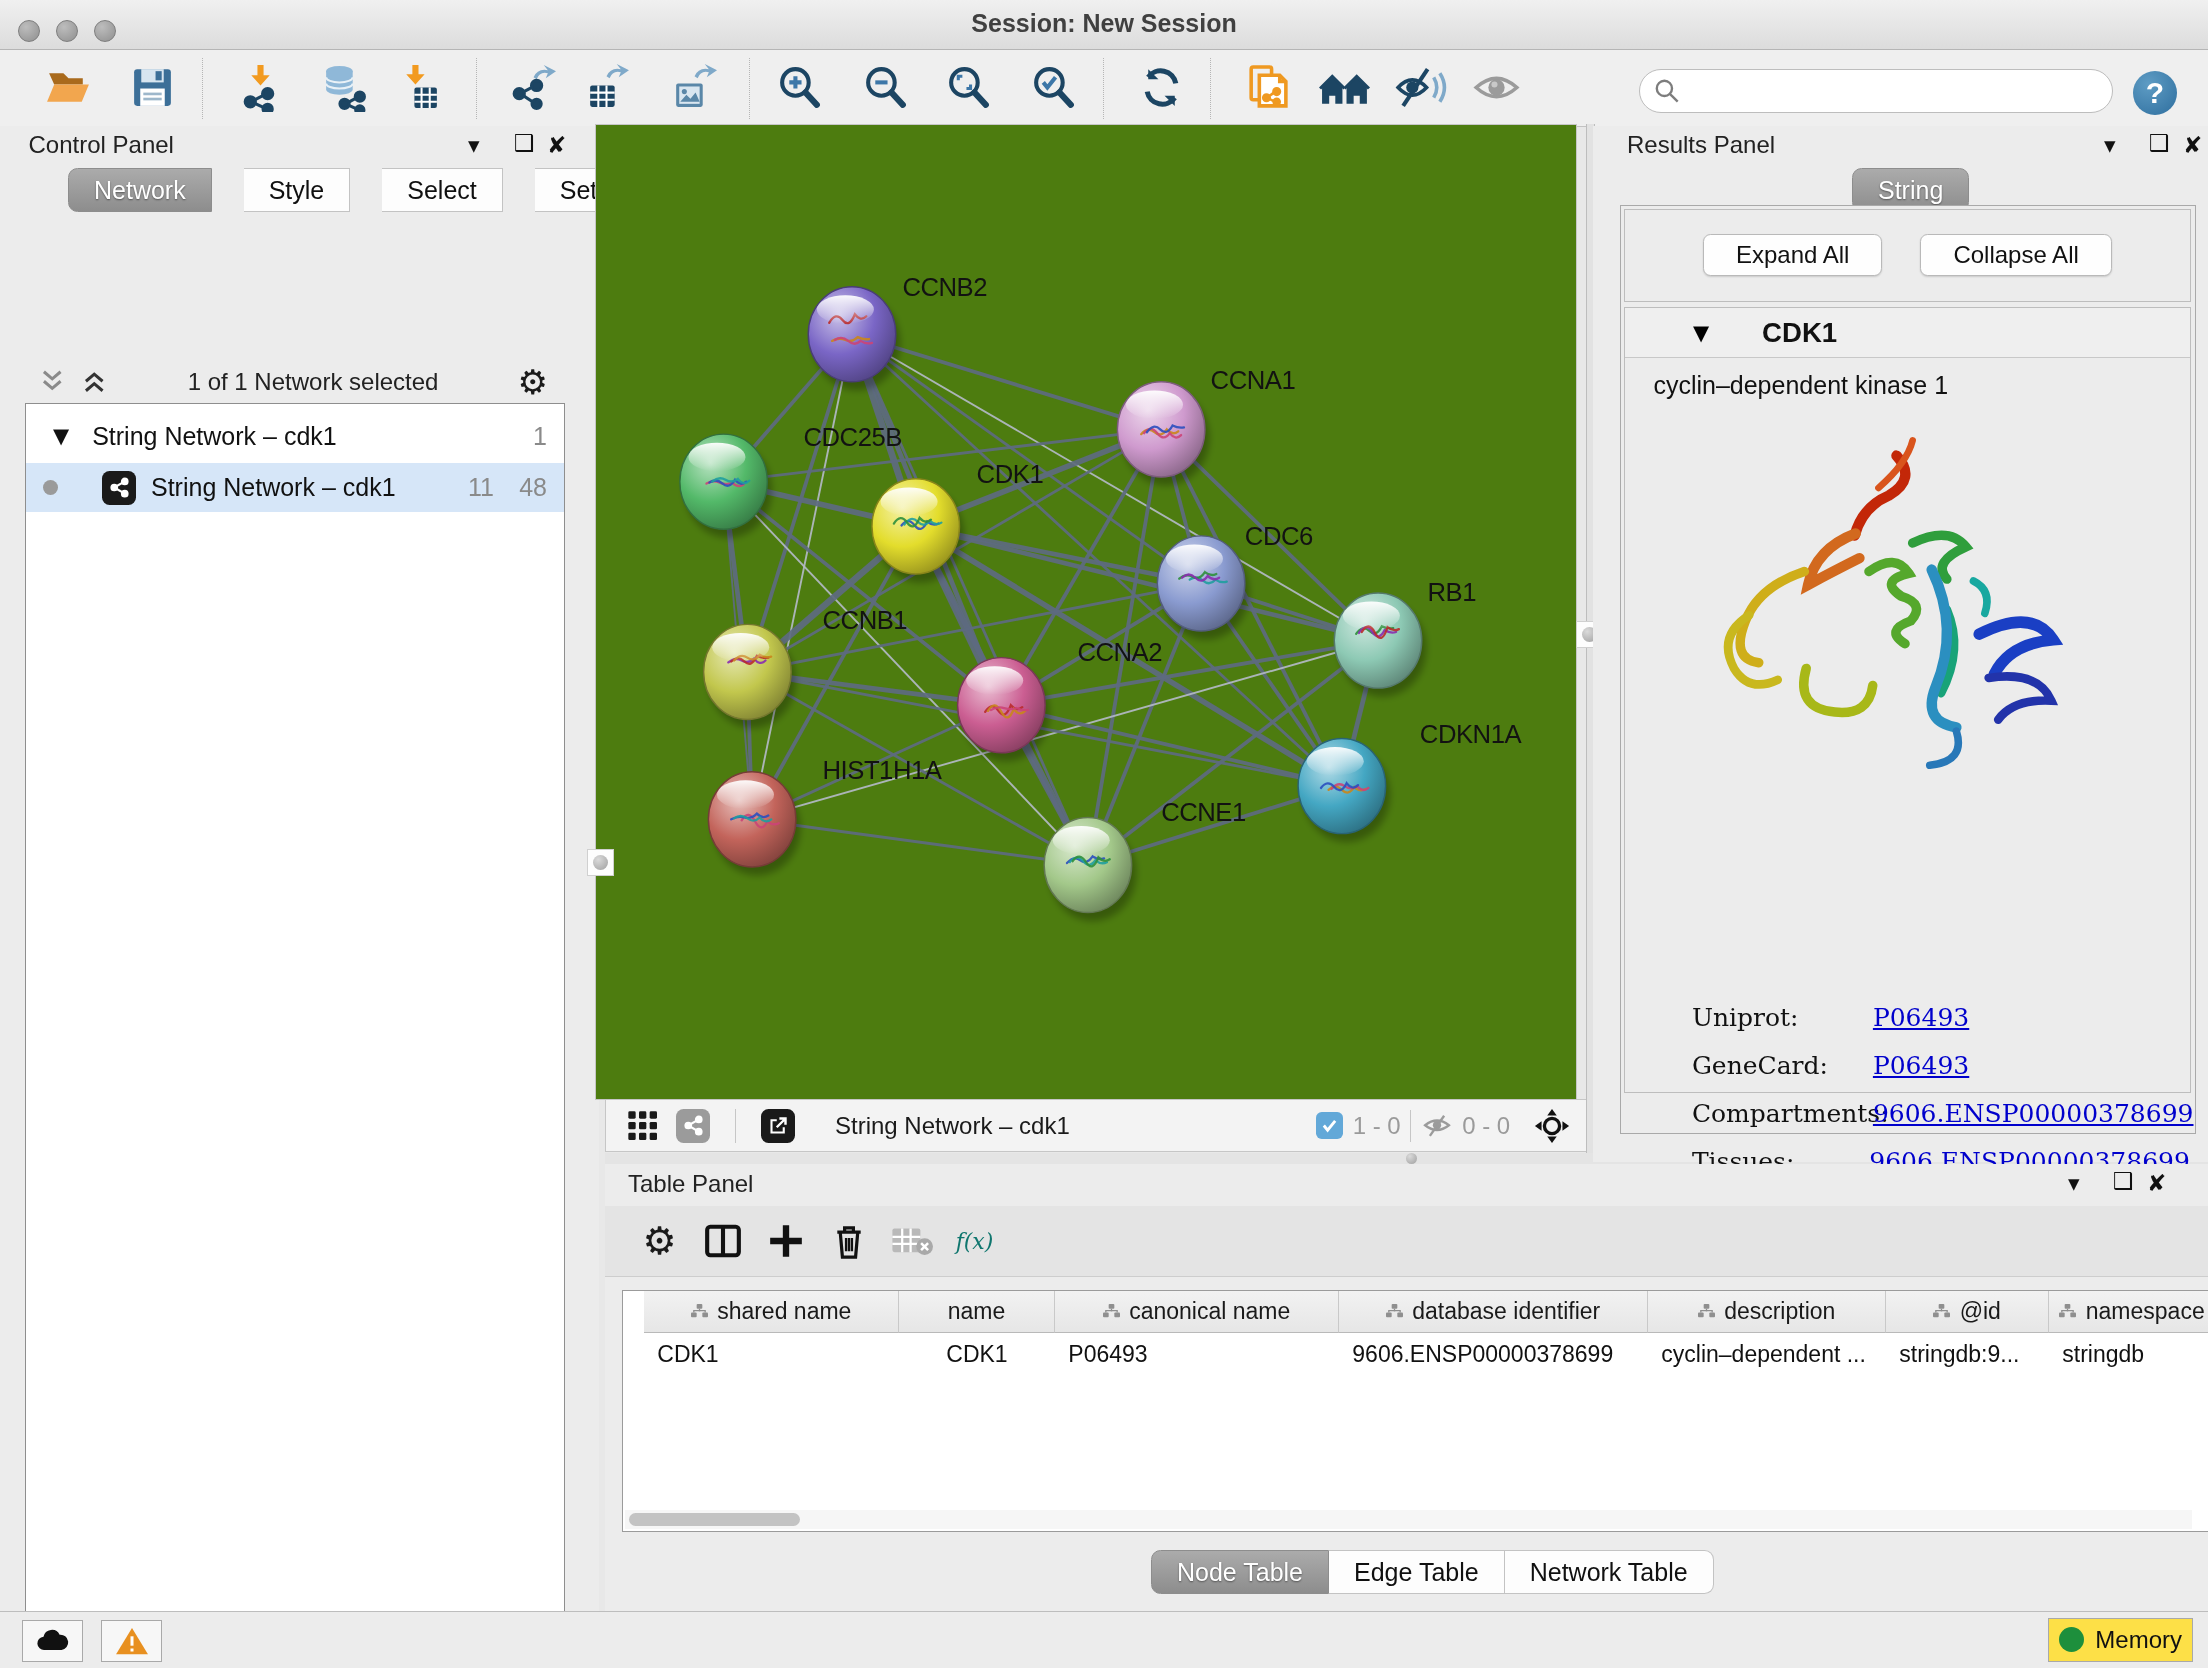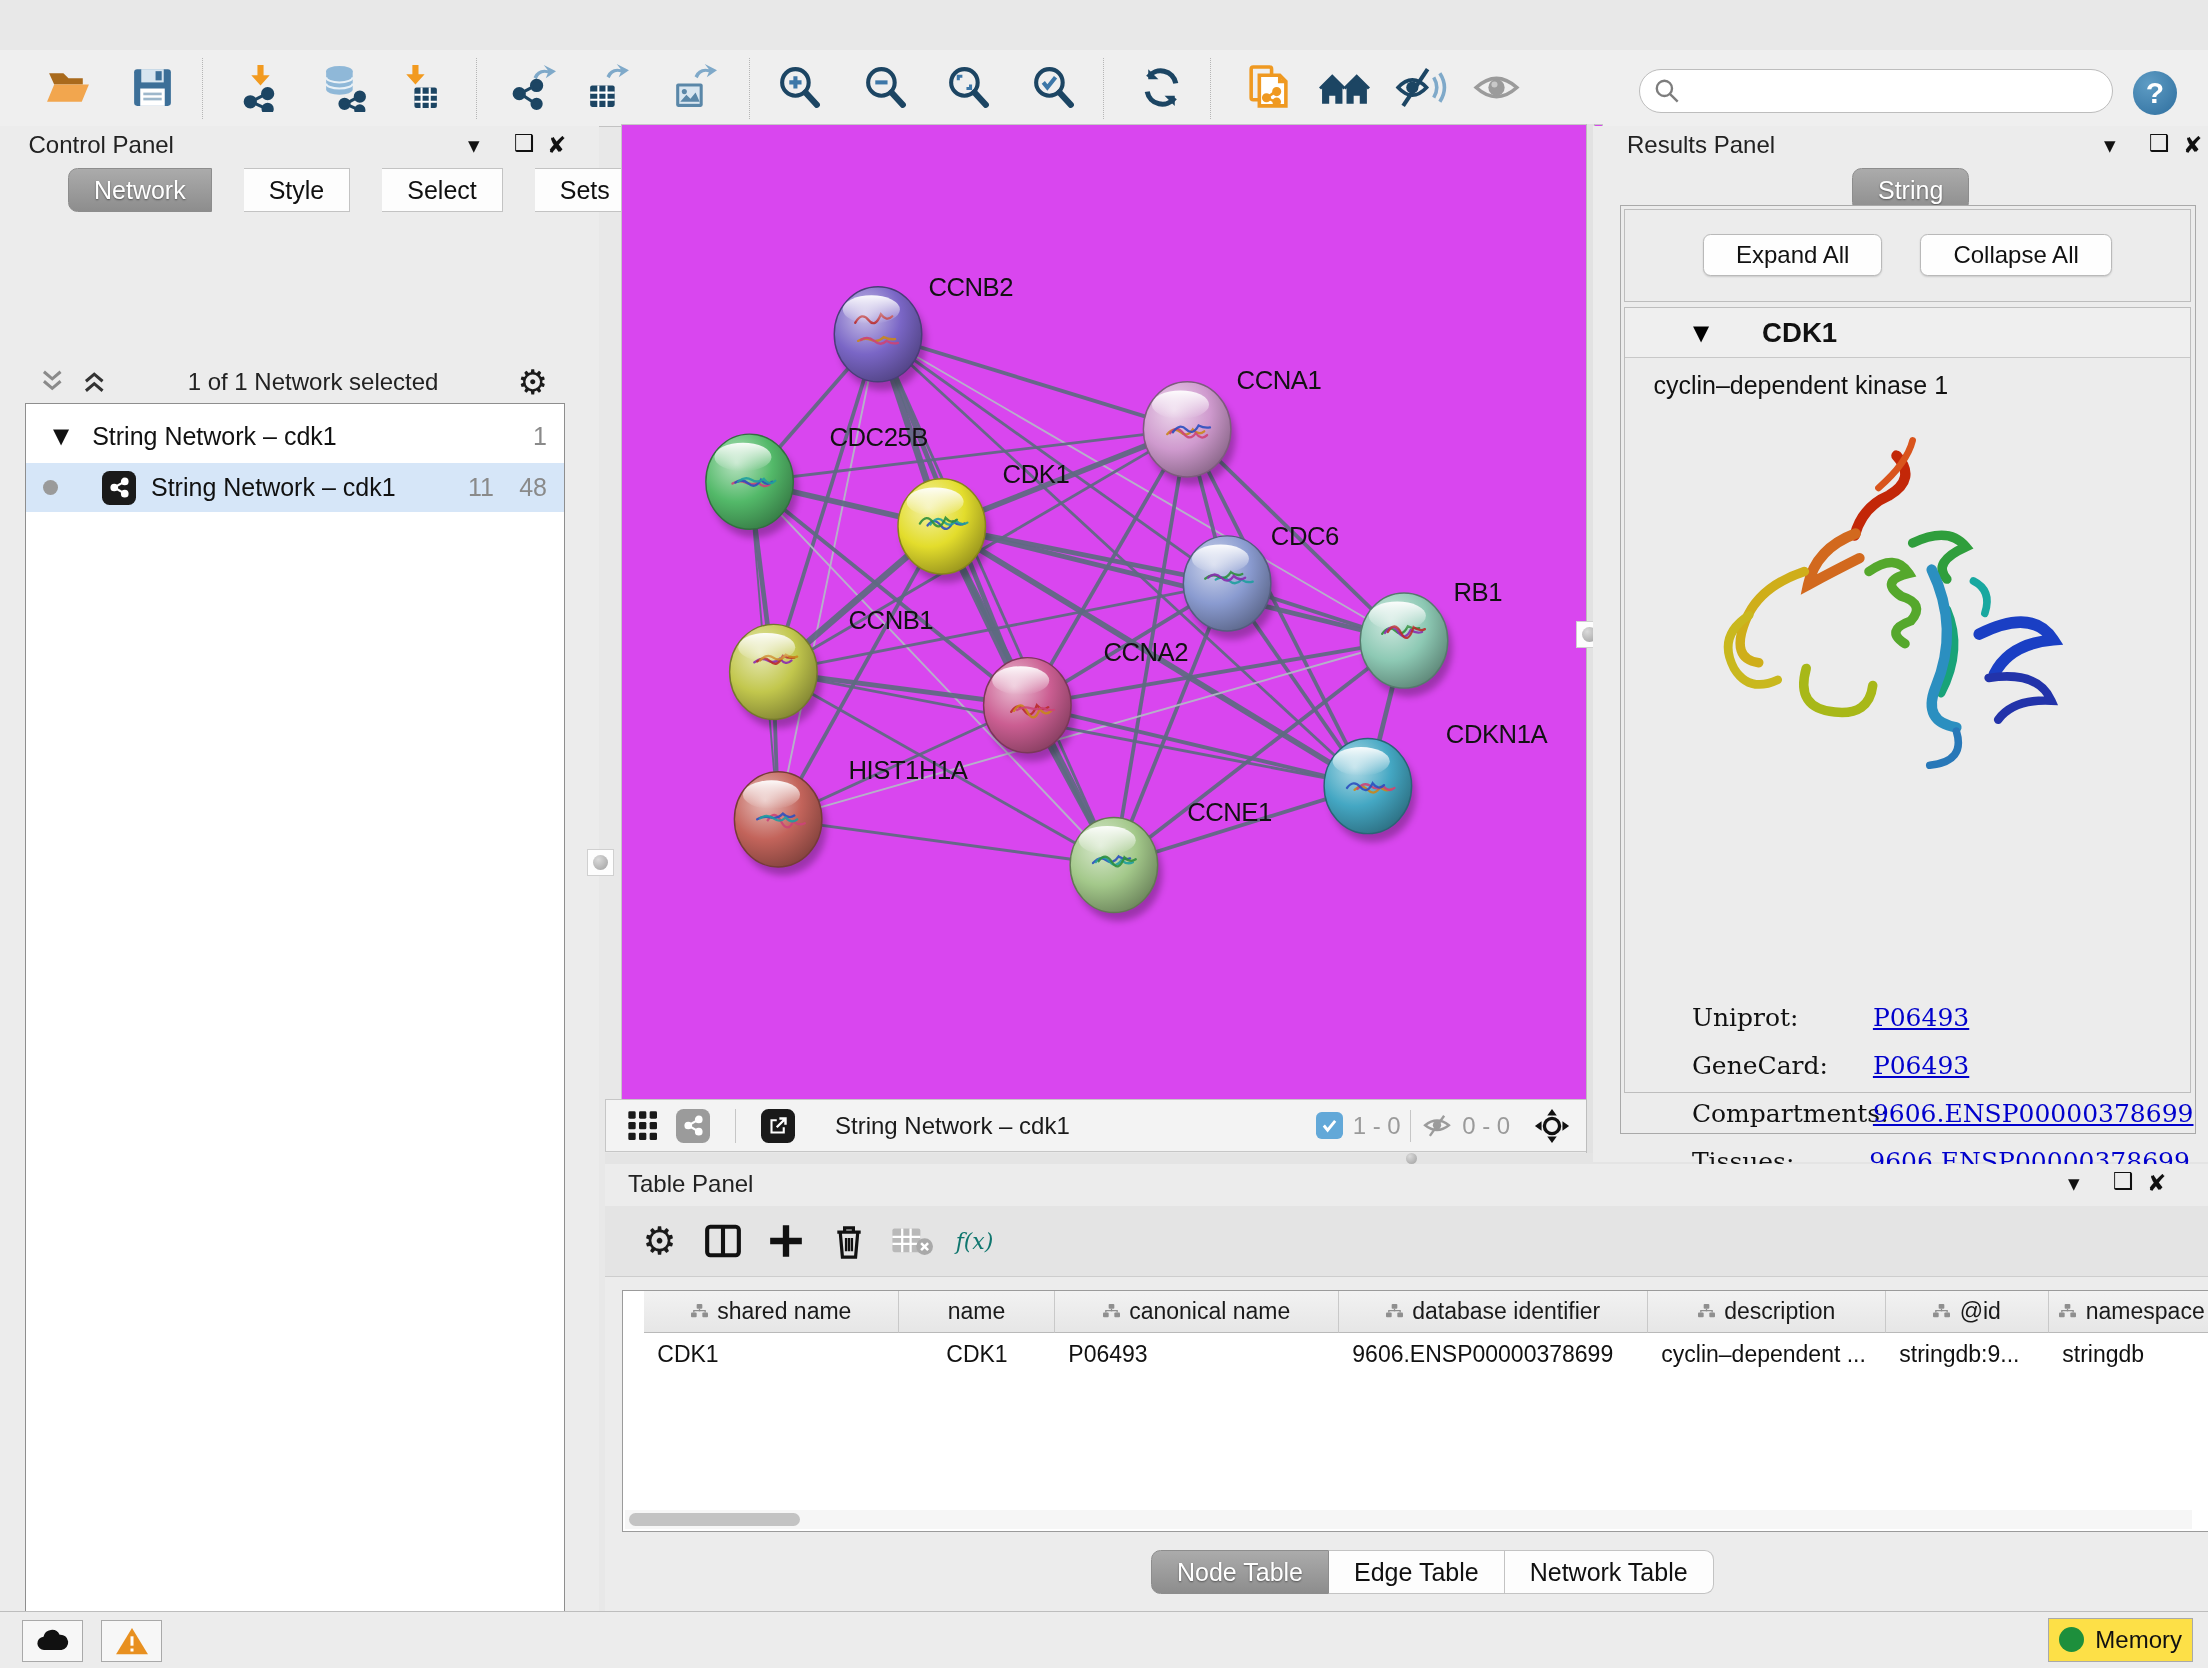--- a/index.html
+++ b/index.html
@@ -42,21 +42,21 @@
 
   
   #control-panel{left:0;top:126px;width:599px;height:1485px;background:#ececec;}
   #cp-tree-box{position:absolute;left:25px;top:277px;width:538px;height:1304px;background:#fff;border:1.9px solid #8e8e8e;}
   .tree-row{position:absolute;left:0;width:100%;height:49px;display:flex;align-items:center;font-size:25px;color:#111;}
   .count{color:#8a8a8a;}
   #cp-subheader{position:absolute;left:25px;top:234px;width:538px;height:43px;display:flex;align-items:center;}
   .badge-share{width:34px;height:34px;border-radius:7.6px;background:#1a1a1a;display:flex;align-items:center;justify-content:center;}
 
   
-  #network-view{left:621px;top:124px;width:982px;height:976px;background:#d946ef;border:1px solid #c6c6c6;box-sizing:border-box;}
+  #network-view{left:595px;top:124px;width:982px;height:976px;background:#4d7c0f;border:1px solid #c6c6c6;box-sizing:border-box;}
   #net-footer{left:605px;top:1099px;width:982px;height:53px;background:#f3f3f3;
     border:1px solid #c6c6c6;box-sizing:border-box;display:flex;align-items:center;}
   #net-split-h{left:605px;top:1153px;width:1604px;height:11.4px;background:#e4e4e4;}
   .handle-dot{position:absolute;width:25px;height:25px;background:#fdfdfd;border:1px solid #d0d0d0;
     display:flex;align-items:center;justify-content:center;}
   .handle-dot i{width:15px;height:15px;border-radius:50%;background:radial-gradient(circle at 35% 30%,#dadada,#9f9f9f);}
   .vsplit{position:absolute;width:6.7px;background:#e2e2e2;border-left:1px solid #bdbdbd;border-right:1px solid #bdbdbd;}
 
   
   #results-panel{left:1593px;top:126px;width:615px;height:1036px;background:#ececec;}
@@ -96,20 +96,26 @@
   #memory-btn i{width:25px;height:25px;border-radius:50%;background:#1d8f3c;}
 
   .glyph{font-family:"DejaVu Sans",sans-serif;}
   svg{display:block;}
 </style>
 </head>
 <body>
 
 <div id="app">
 
+  <div id="titlebar" class="abs">
+    <span class="traffic" style="left:18px"></span>
+    <span class="traffic" style="left:56px"></span>
+    <span class="traffic" style="left:94px"></span>
+    <div id="win-title">Session: New Session</div>
+  </div>
 
   <div id="toolbar" class="abs">
     <div class="tbtn" style="left:42px">
       <svg width="49" height="49" viewBox="0 0 48 48">
         <path d="M5 10h14l5 5h14v6H10z" fill="#a96a1c"></path>
           <path d="M10 21h34l-7 17H3z" fill="#f2a64e"></path>
       </svg>
     </div>
     <div class="tbtn" style="left:126px">
       <svg width="49" height="49" viewBox="0 0 48 48">

